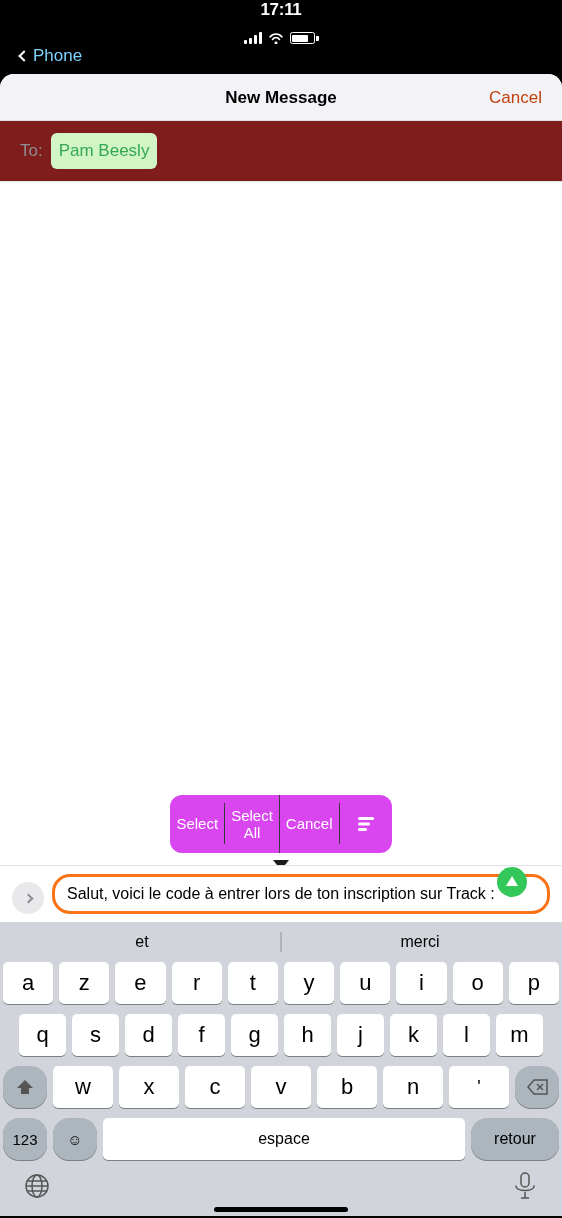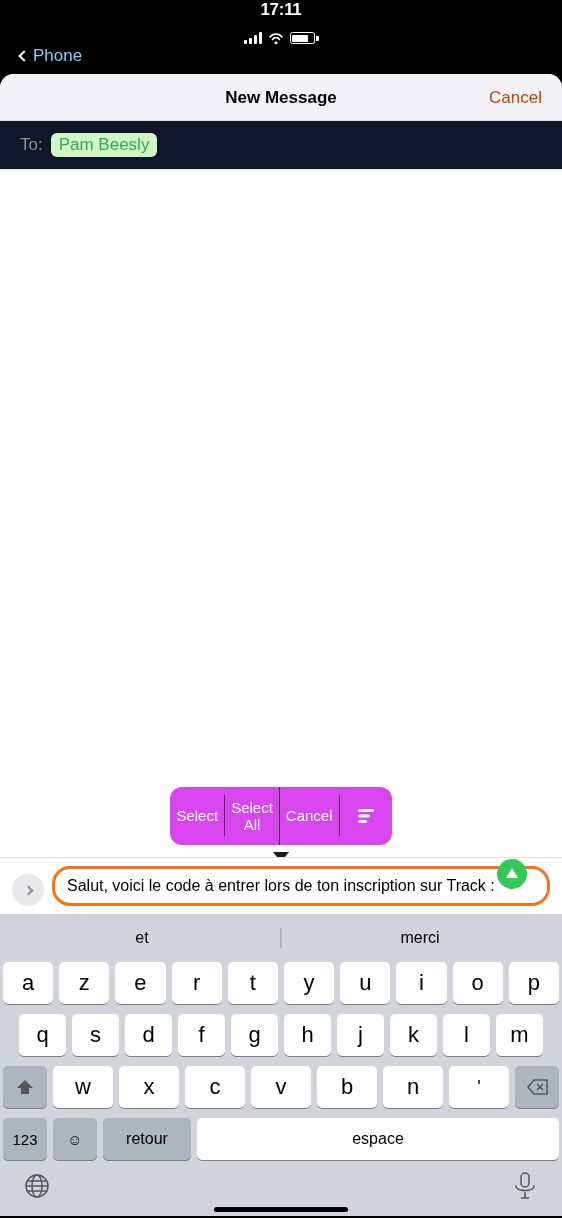--- a/index.html
+++ b/index.html
@@ -115,36 +115,36 @@
       font-size: 17px;
       color: #c2410c;
       background: none;
       border: none;
       cursor: pointer;
       margin-left: auto;
     }
 
     
     .to-field {
-      background: #0f172a;
+      background: #7f1d1d;
       padding: 12px 20px;
       display: flex;
       align-items: center;
       border-bottom: 1px solid #e0e0e5;
     }
     .to-label {
       font-size: 17px;
       color: #8e8e93;
       margin-right: 8px;
     }
     .recipient-chip {
       background: #d1f5c4;
       color: #34a853;
       font-size: 17px;
-      padding: 2px 8px;
+      padding: 8px 8px;
       border-radius: 6px;
     }
     .context-menu {
       background: #d946ef;
       border-radius: 12px;
       display: flex;
       align-items: center;
       margin: 0 70px 8px 70px;
       overflow: hidden;
     }
@@ -236,21 +236,21 @@
 
     
     .keyboard {
       background: #d1d5db;
       padding-bottom: 0;
     }
 
     
     .predictive-bar {
       background: #d1d5db;
-      height: 48px;
+      height: 40px;
       display: flex;
       align-items: center;
       padding: 8px 4px;
     }
     .predictive-item {
       flex: 1;
       height: 36px;
       display: flex;
       align-items: center;
       justify-content: center;
@@ -289,20 +289,21 @@
       color: #000;
       cursor: pointer;
       box-shadow: 0 1px 0 rgba(0,0,0,0.4);
       user-select: none;
     }
     .key-special {
       background: #adb5bd;
       color: #000;
       font-size: 15px;
       font-weight: 400;
+      border-radius: 16px;
     }
     .key-shift {
       flex: 0 0 44px;
     }
     .key-delete {
       flex: 0 0 44px;
     }
     .key-123 {
       flex: 0 0 44px;
       font-size: 15px;
@@ -487,22 +488,22 @@
             <path d="M8,1 L21,1 L21,15 L8,15 L2,8 Z" fill="none" stroke="#555" stroke-width="1.5"></path>
             <line x1="11" y1="5" x2="17" y2="11" stroke="#555" stroke-width="1.5"></line>
             <line x1="17" y1="5" x2="11" y2="11" stroke="#555" stroke-width="1.5"></line>
           </svg>
         </div>
       </div>
 
       <div class="key-row" style="margin-bottom: 4px;">
         <div class="key key-special key-123">123</div>
         <div class="key key-special key-emoji">☺</div>
+        <div class="key key-space">espace</div>
         <div class="key key-special key-return">retour</div>
-        <div class="key key-space">espace</div>
       </div>
     </div>
 
     <div class="bottom-bar" style="position:relative;">
       <div class="globe-icon">
         <svg width="26" height="26" viewBox="0 0 26 26">
           <circle cx="13" cy="13" r="11" fill="none" stroke="#555" stroke-width="1.5"></circle>
           <ellipse cx="13" cy="13" rx="5" ry="11" fill="none" stroke="#555" stroke-width="1.5"></ellipse>
           <line x1="2" y1="13" x2="24" y2="13" stroke="#555" stroke-width="1.5"></line>
           <line x1="3.5" y1="8" x2="22.5" y2="8" stroke="#555" stroke-width="1.5"></line>

